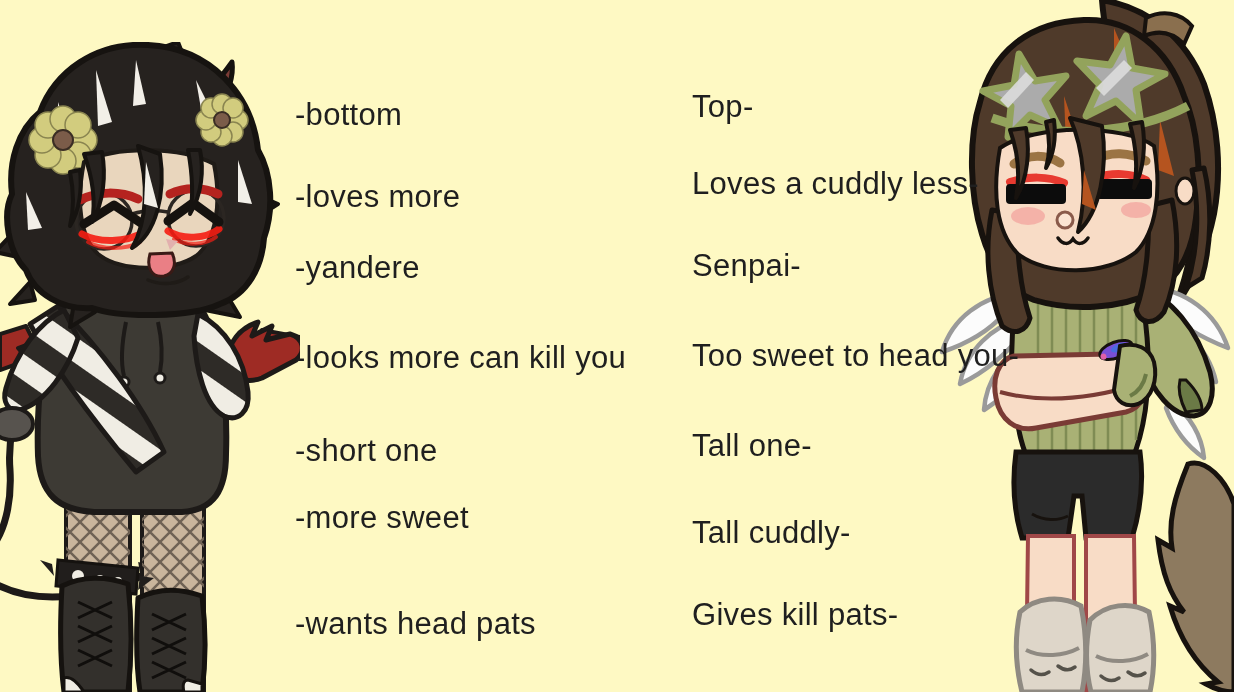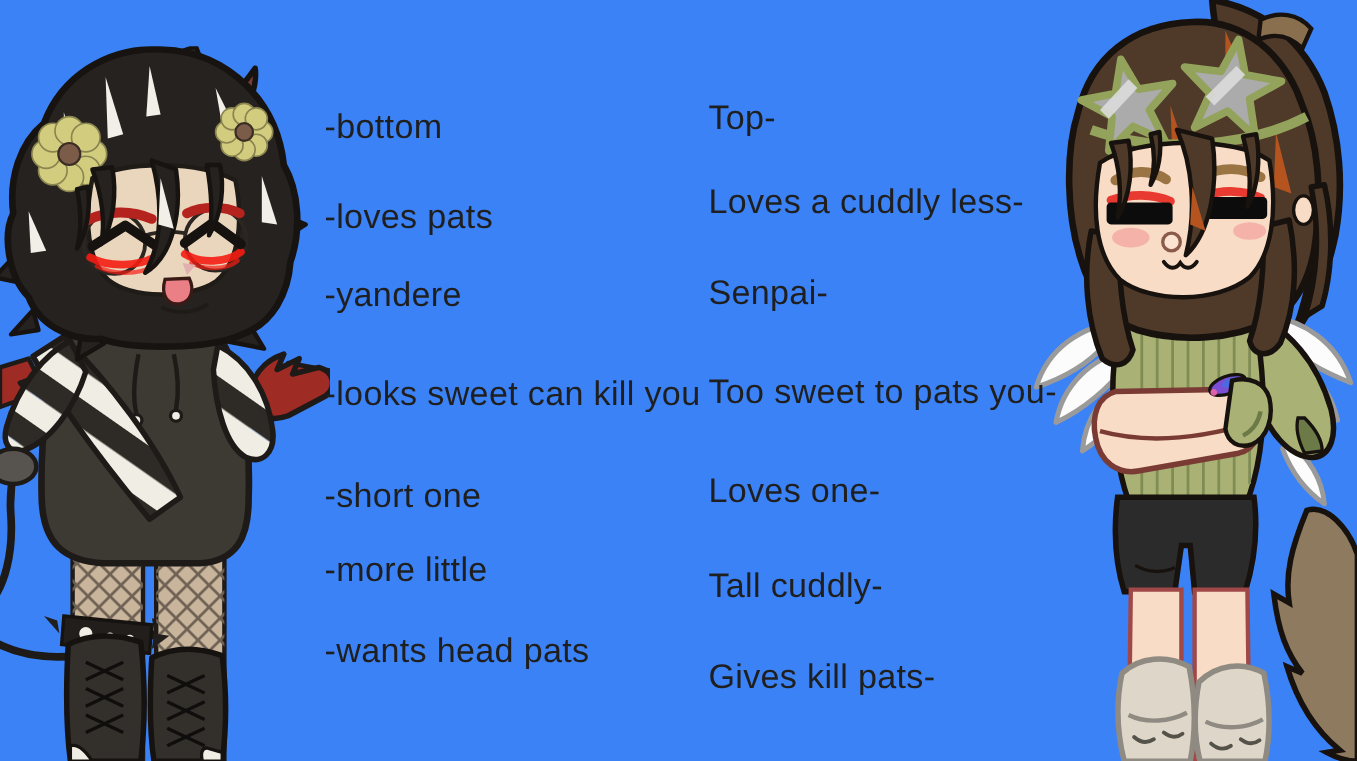--- a/index.html
+++ b/index.html
@@ -1,34 +1,34 @@
 <!DOCTYPE html>
 <html><head>
 <meta charset="utf-8">
 <style>
   html,body{margin:0;padding:0;}
   .canvas{
     position:relative;
     width:1234px;height:692px;
     overflow:hidden;
-    background:#3b82f6;
+    background:#fef9c3;
     font-family:"Liberation Sans", sans-serif;
   }
   .char{position:absolute;}
   .char svg{display:block;}
   .trait{
     position:absolute;
     font-size:31px;
     line-height:1;
     letter-spacing:.3px;
     color:#1f1f1f;
     white-space:nowrap;
   }
   .traits-left .trait{left:295px;}
-  .traits-right .trait{left:644px;}
+  .traits-right .trait{left:692px;}
 </style>
 </head>
 <body>
 
 <div class="canvas">
 
   <div class="char" style="left:0;top:42px;">
     <svg width="300" height="650" viewBox="0 0 300 650">
       <defs>
         <pattern id="stripes" width="44" height="44" patternUnits="userSpaceOnUse" patternTransform="rotate(35)">
@@ -311,31 +311,31 @@
           <path d="M 196 124 C 202 146 204 168 200 188 C 210 170 212 144 208 122 Z"></path>
           <path d="M 112 122 C 116 138 116 154 112 168 C 120 154 122 136 120 120 Z"></path>
         </g>
         <path d="M 150 170 L 162 210 L 148 204 Z" fill="#b5541f"></path>
       </g>
     </svg>
   </div>
 
   <div class="traits traits-left">
     <div class="trait" style="top:99px">-bottom</div>
-    <div class="trait" style="top:181px">-loves pats</div>
+    <div class="trait" style="top:181px">-loves more</div>
     <div class="trait" style="top:252px">-yandere</div>
-    <div class="trait" style="top:342px">-looks sweet can kill you</div>
+    <div class="trait" style="top:342px">-looks more can kill you</div>
     <div class="trait" style="top:435px">-short one</div>
-    <div class="trait" style="top:502px">-more little</div>
-    <div class="trait" style="top:576px">-wants head pats</div>
+    <div class="trait" style="top:502px">-more sweet</div>
+    <div class="trait" style="top:608px">-wants head pats</div>
   </div>
 
   <div class="traits traits-right">
     <div class="trait" style="top:91px">Top-</div>
     <div class="trait" style="top:168px">Loves a cuddly less-</div>
     <div class="trait" style="top:250px">Senpai-</div>
-    <div class="trait" style="top:340px">Too sweet to pats you-</div>
-    <div class="trait" style="top:430px">Loves one-</div>
+    <div class="trait" style="top:340px">Too sweet to head you-</div>
+    <div class="trait" style="top:430px">Tall one-</div>
     <div class="trait" style="top:517px">Tall cuddly-</div>
     <div class="trait" style="top:599px">Gives kill pats-</div>
   </div>
 
 </div>
 
 </body></html>

